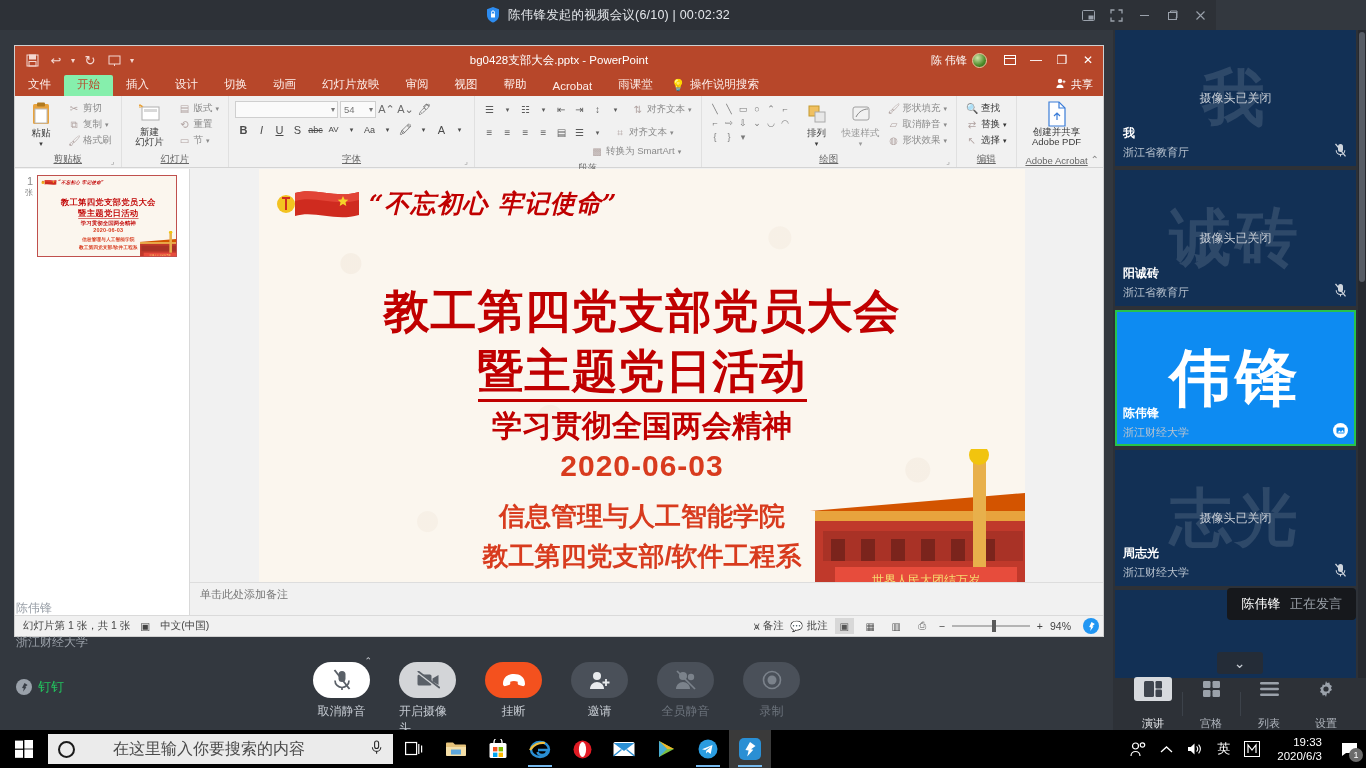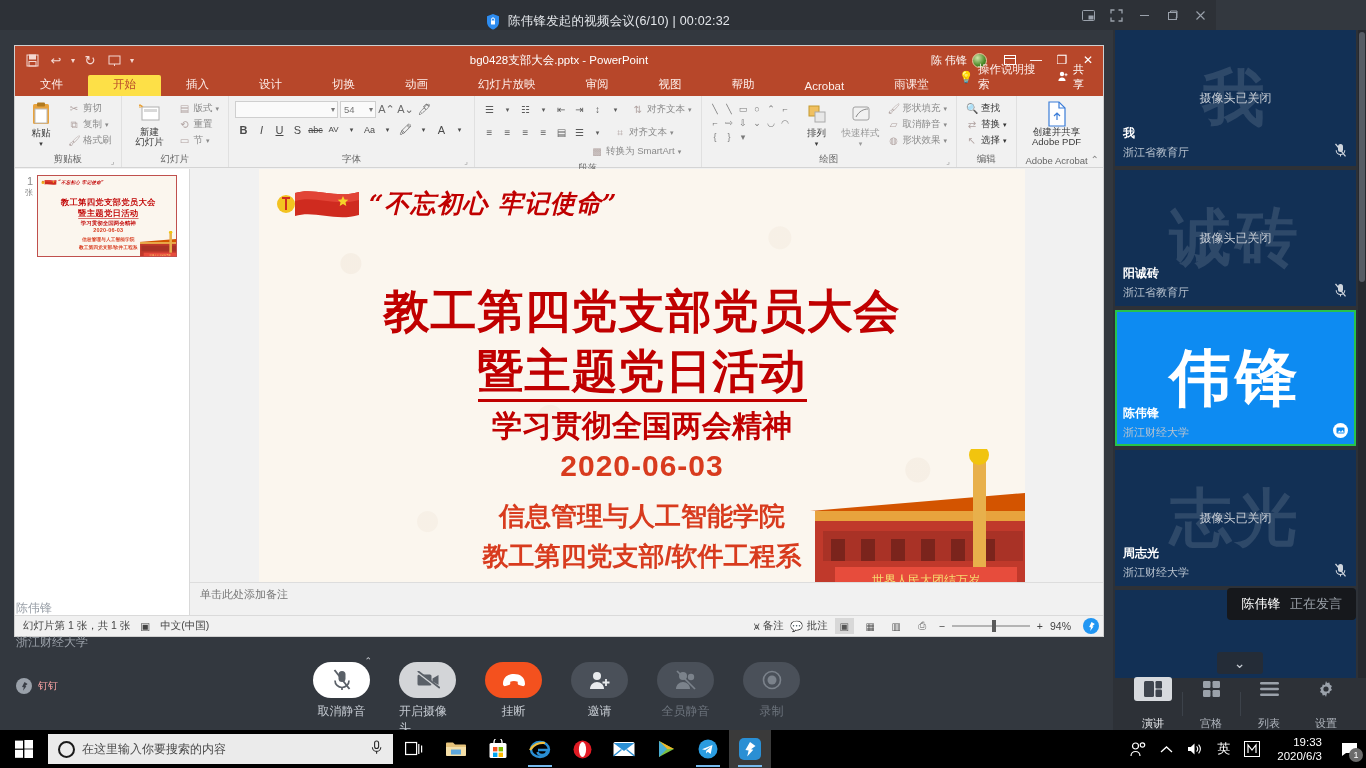--- a/index.html
+++ b/index.html
@@ -7,21 +7,21 @@
   body {
     font-family: "Liberation Sans", "DejaVu Sans", sans-serif;
     background:#2b2f36; color:#ddd; font-size:12px;
     -webkit-font-smoothing:antialiased;
   }
   .app { position:relative; width:1366px; height:768px; background:#33383f; }
 
   
   .mtitle {
     position:absolute; left:0; top:0; width:1216px; height:30px;
-    background:#2d3137; display:flex; align-items:flex-end; justify-content:center;
+    background:#2d3137; display:flex; align-items:center; justify-content:center;
   }
   .mtitle .lock { width:14px; height:16px; margin-right:8px; position:relative; }
   .mtitle .lock svg { display:block; }
   .mtitle .txt { color:#e3e6ea; font-size:12.5px; letter-spacing:.2px; }
   .wctrls { position:absolute; right:8px; top:0; height:30px; display:flex; align-items:center; gap:13px; }
   .wctrls span { color:#9aa1ab; display:inline-flex; width:15px; height:15px; align-items:center; justify-content:center; cursor:pointer; }
 
   
   .ppt {
     position:absolute; left:14px; top:45px; width:1090px; height:592px;
@@ -35,30 +35,30 @@
                  font-size:11.5px; pointer-events:none; }
   .ppt-right { margin-left:auto; display:flex; align-items:center; padding-right:2px; }
   .ppt-user { color:#fff; font-size:11px; margin-right:5px; }
   .ppt-avatar { width:15px; height:15px; border-radius:50%;
      background:radial-gradient(circle at 35% 30%, #cfe6a8, #4e8c2a 60%, #2e5c15);
      margin-right:10px; border:1px solid #e7c9a0; }
   .ppt-ic { width:26px; height:24px; display:inline-flex; align-items:center; justify-content:center;
             color:#fff; font-size:12px; cursor:pointer; }
 
   .ppt-tabs { height:22px; background:#b7472a; display:flex; align-items:flex-end; position:relative; }
-  .ppt-tabs .tab { color:#fdeeea; font-size:11.5px; padding:2px 25px 4px; cursor:pointer; white-space:nowrap; }
-  .ppt-tabs .tab.active { background:#fde047; color:#b7472a; border-radius:2px 2px 0 0; }
+  .ppt-tabs .tab { color:#fdeeea; font-size:11.5px; padding:2px 13px 4px; cursor:pointer; white-space:nowrap; }
+  .ppt-tabs .tab.active { background:#86efac; color:#b7472a; border-radius:2px 2px 0 0; }
   .ppt-tabs .tell { display:flex; align-items:center; gap:4px; color:#fdeeea; font-size:11.5px; padding:2px 6px 4px; }
   .ppt-share { margin-left:auto; color:#fff; font-size:11px; padding:2px 10px 4px; display:flex; align-items:center; gap:4px; cursor:pointer;}
 
   .ribbon { height:72px; background:#f1f1f1; display:flex; border-bottom:1px solid #d4d4d4; position:relative; }
   .rg { display:flex; flex-direction:column; justify-content:space-between; border-right:1px solid #e0e0e0;
         padding:2px 4px 0; position:relative; }
   .rg .rgbody { display:flex; align-items:flex-start; flex:1; }
-  .rg .rglab { text-align:center; font-size:9.5px; color:#666; padding-bottom:1px; position:relative;}
+  .rg .rglab { text-align:center; font-size:9.5px; color:#666; padding-bottom:1px; position:relative;text-decoration:underline;}
   .rg .rglab .dlg { position:absolute; right:2px; bottom:1px; font-size:8px; color:#999; }
   .bigbtn { display:flex; flex-direction:column; align-items:center; justify-content:flex-start;
             width:44px; padding-top:3px; cursor:pointer; color:#3b3b3b; font-size:9.5px; line-height:11px; text-align:center;}
   .bigbtn .gi { height:26px; display:flex; align-items:center; justify-content:center; }
   .smallcol { display:flex; flex-direction:column; gap:1px; padding:3px 2px 0; }
   .smallbtn { display:flex; align-items:center; gap:3px; font-size:9.5px; color:#8a8a8a; padding:1px 3px; cursor:pointer; white-space:nowrap;}
   .smallbtn .si { width:12px; text-align:center; color:#b0a2a0; font-size:10px; }
 
   .fontrow1 { display:flex; align-items:center; gap:2px; padding:3px 2px 2px; }
   .fsel { height:17px; border:1px solid #cfcfcf; background:#fafafa; display:flex; align-items:center;
@@ -165,40 +165,40 @@
              display:flex; align-items:center; justify-content:center; gap:0; }
   .rbitem { width:57px; display:flex; flex-direction:column; align-items:center; gap:15px; cursor:pointer; }
   .rbitem .rbic { width:38px; height:24px; border-radius:3px; display:flex; align-items:center; justify-content:center; }
   .rbitem.sel .rbic { background:#d7dade; }
   .rbitem .rblab { font-size:11px; color:#aeb4bc; }
   .rbitem.sel .rblab { color:#e8eaed; }
   .rbsep { width:1px; height:24px; background:#3c424a; }
 
   
   .dbar { position:absolute; left:0; bottom:38px; right:253px; height:74px; background:#33383f; }
-  .dlogo { position:absolute; left:16px; top:22px; display:flex; align-items:center; gap:6px; color:#fca5a5; font-size:10px;}
+  .dlogo { position:absolute; left:16px; top:22px; display:flex; align-items:center; gap:6px; color:#22c55e; font-size:13px;}
   .dlogo .dcirc { width:16px; height:16px; border-radius:50%; background:#9aa1aa; display:flex;
                   align-items:center; justify-content:center; }
   .ctrls { position:absolute; left:0; right:0; top:6px; display:flex; justify-content:center; gap:29px; }
   .ctrl { width:57px; display:flex; flex-direction:column; align-items:center; gap:5px; cursor:pointer; }
   .ctrl .cbtn { width:57px; height:36px; border-radius:18px; background:#4a5059;
                 display:flex; align-items:center; justify-content:center; position:relative; }
   .ctrl .cbtn.white { background:#fff; }
   .ctrl .cbtn.light { background:#d3d5d8; }
   .ctrl .cbtn.red { background:#f4511e; }
   .ctrl .clab { font-size:12px; color:#c5cad1; }
   .ctrl.disabled .clab { color:#6d747d; }
   .ctrl .caret { position:absolute; right:-2px; top:-6px; color:#cfd3d8; font-size:9px; }
 
   
   .taskbar { position:absolute; left:0; bottom:0; width:1366px; height:38px; background:#000; display:flex; align-items:center; }
   .startbtn { width:48px; height:38px; display:flex; align-items:center; justify-content:center; cursor:pointer; }
   .searchbox { width:345px; height:30px; background:#ebebeb; display:flex; align-items:center; padding:0 6px; cursor:text; }
   .searchbox .cortana { width:17px; height:17px; border:2px solid #1a1a1a; border-radius:50%; margin:0 7px 0 4px; }
-  .searchbox .sph { flex:1; color:#4a4a4a; font-size:12px; }
+  .searchbox .sph { flex:1; color:#4a4a4a; font-size:16px;margin-left:31px; }
   .searchbox .mic { color:#2b2b2b; font-size:13px; padding-right:4px; }
   .tbic { width:42px; height:38px; display:flex; align-items:center; justify-content:center; position:relative; cursor:pointer; }
   .tbic.run::after { content:""; position:absolute; left:9px; right:9px; bottom:1px; height:2px; background:#76b9ed; }
   .tbic.act { background:#3a3a3a; }
   .tray { margin-left:auto; display:flex; align-items:center; height:38px; }
   .tray .ti { height:38px; display:flex; align-items:center; justify-content:center; padding:0 7px; color:#fff; font-size:13px; cursor:pointer; }
   .clock { display:flex; flex-direction:column; align-items:flex-end; justify-content:center;
            height:38px; padding:0 10px; color:#fff; font-size:11.5px; line-height:14px; cursor:pointer; }
   .notif { width:34px; height:38px; display:flex; align-items:center; justify-content:center; position:relative; cursor:pointer; }
   .notif .badge { position:absolute; right:3px; bottom:6px; width:14px; height:14px; border-radius:50%;

